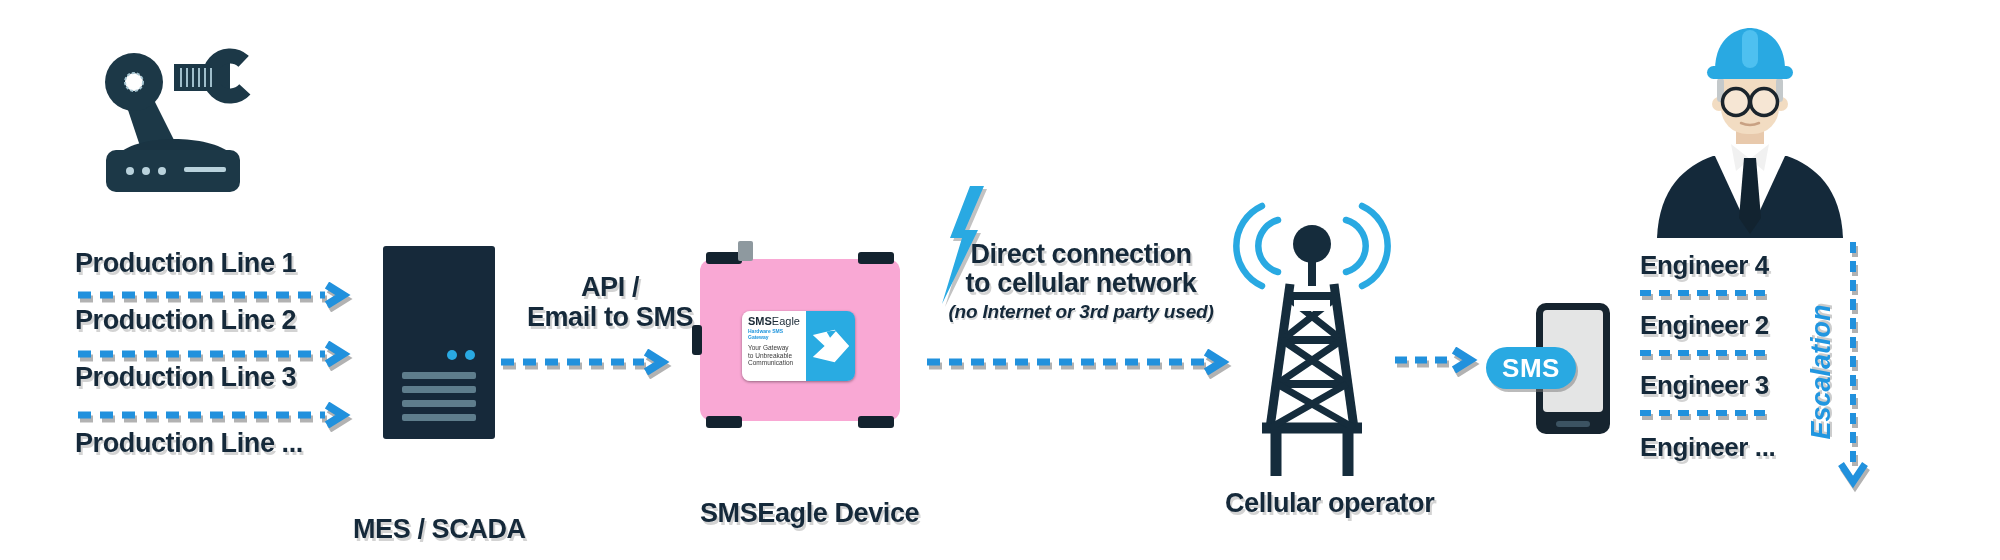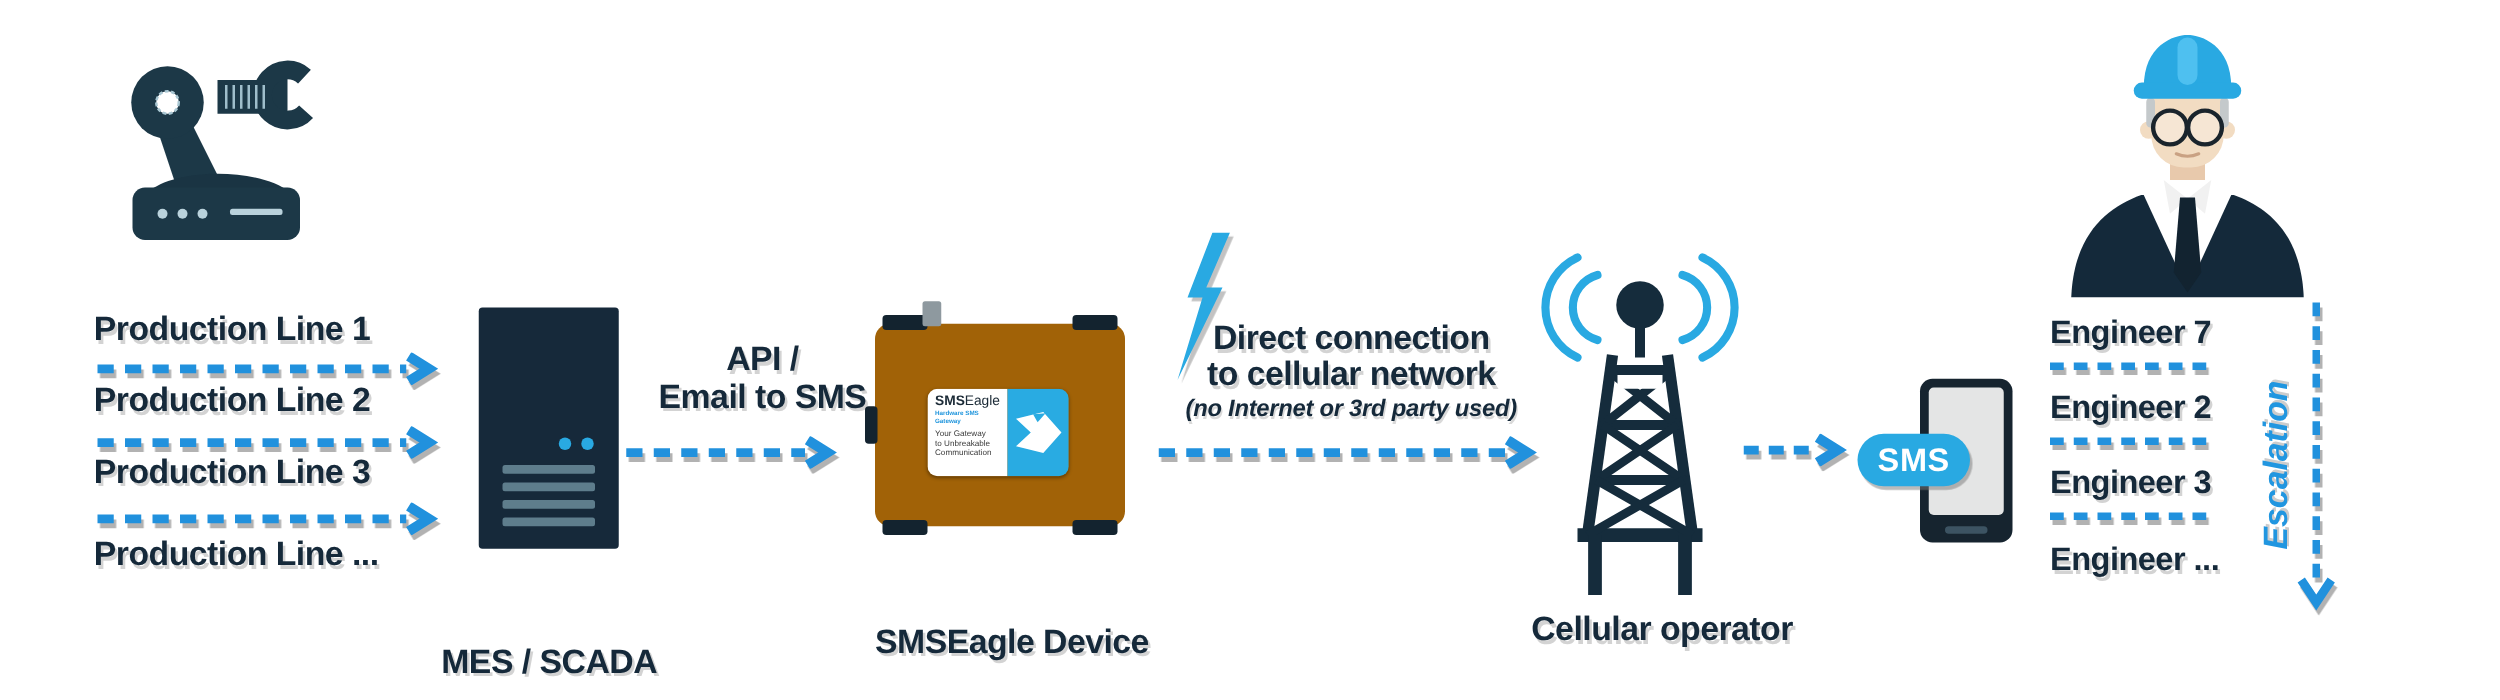--- a/index.html
+++ b/index.html
@@ -11,21 +11,21 @@
   .center{text-align:center;}
   .small-italic{font-style:italic;font-weight:700;font-size:19px;letter-spacing:-0.2px;
        text-shadow:1px 2px 0 rgba(128,128,128,0.3);}
   .arrow{filter:drop-shadow(2px 4px 0 rgba(115,115,115,0.55));}
   .soft-shadow{filter:drop-shadow(3px 3px 0 rgba(120,120,120,0.45));}
   
   .server{background:#16293A;border-radius:3px;}
   .srv-dot{width:10px;height:10px;border-radius:50%;background:#29A9E2;}
   .srv-line{width:74px;height:7px;background:#5E7D8C;border-radius:2px;}
   
-  .device{background:#a16207;border-radius:12px;}
+  .device{background:#f9a8d4;border-radius:12px;}
   .dev-tab{background:#13232F;border-radius:3px;}
   .dev-antenna{background:#8E999F;border-radius:2px;}
   .sticker{border-radius:8px;overflow:hidden;display:flex;box-shadow:0 1px 3px rgba(0,0,0,0.4);}
   .sticker-left{width:64px;background:#ffffff;padding:5px 4px 4px 6px;box-sizing:border-box;}
   .sticker-right{flex:1;background:#29ABE2;display:flex;align-items:center;justify-content:center;}
   .brand{font-size:11px;color:#1B2A36;line-height:11px;}
   .brand b{font-weight:800;}
   .brand-sub{font-size:5px;color:#2196DD;line-height:6px;margin-top:1px;font-weight:700;}
   .tagline{font-size:6.5px;color:#3A3A3A;line-height:7.5px;margin-top:4px;}
   
@@ -129,21 +129,21 @@
         </svg>
       </div>
     </div>
   </div>
   <div class="abs cap center" style="left:700px;top:498px;width:200px;">SMSEagle Device</div>
 
   <svg class="abs soft-shadow" style="left:938px;top:186px;" width="48" height="118" viewBox="0 0 48 118">
     <path d="M32,0 L12,52 L24,52 L4,118 L40,44 L27,44 L46,0 Z" fill="#29A9E2"></path>
   </svg>
   <div class="abs center" style="left:925px;top:240px;width:312px;">
-    <div class="cap" style="line-height:29px;margin-top:16px;">Direct connection</div>
+    <div class="cap" style="line-height:29px;">Direct connection</div>
     <div class="cap" style="line-height:29px;">to cellular network</div>
     <div class="small-italic" style="color:#15293A;margin-top:3px;">(no Internet or 3rd party used)</div>
   </div>
   <svg class="abs arrow" style="left:924px;top:349px;" width="306" height="26" viewBox="0 0 306 26">
     <line x1="3" y1="13" x2="280" y2="13" stroke="#2191DD" stroke-width="7" stroke-dasharray="13 9"></line>
     <path d="M282,3 L298,13 L282,23" fill="none" stroke="#2191DD" stroke-width="8"></path>
   </svg>
 
   <svg class="abs" style="left:1232px;top:196px;" width="160" height="282" viewBox="0 0 160 282">
     <g stroke="#29A9E2" stroke-width="6.5" fill="none" stroke-linecap="round">
@@ -199,21 +199,21 @@
       <line x1="103" y1="79" x2="107" y2="79" stroke="#1A242C" stroke-width="3"></line>
     </g>
     <path d="M96,103 Q105,107 114,103" stroke="#C9A183" stroke-width="2.5" fill="none" stroke-linecap="round"></path>
     <g>
       <path d="M70,50 C70,16 94,8 105,8 C116,8 140,16 140,50 Z" fill="#29A9E2"></path>
       <rect x="62" y="46" width="86" height="13" rx="6.5" fill="#29A9E2"></rect>
       <rect x="97" y="10" width="16" height="38" rx="8" fill="#4EC0F0"></rect>
     </g>
   </svg>
 
-  <div class="abs cap" style="left:1640px;top:250px;font-size:26px;">Engineer 7</div>
+  <div class="abs cap" style="left:1640px;top:250px;font-size:26px;">Engineer 4</div>
   <svg class="abs arrow" style="left:1638px;top:288px;" width="132" height="10" viewBox="0 0 132 10">
     <line x1="2" y1="5" x2="130" y2="5" stroke="#2191DD" stroke-width="6" stroke-dasharray="11 8"></line>
   </svg>
 
   <div class="abs cap" style="left:1640px;top:310px;font-size:26px;">Engineer 2</div>
   <svg class="abs arrow" style="left:1638px;top:348px;" width="132" height="10" viewBox="0 0 132 10">
     <line x1="2" y1="5" x2="130" y2="5" stroke="#2191DD" stroke-width="6" stroke-dasharray="11 8"></line>
   </svg>
 
   <div class="abs cap" style="left:1640px;top:370px;font-size:26px;">Engineer 3</div>

